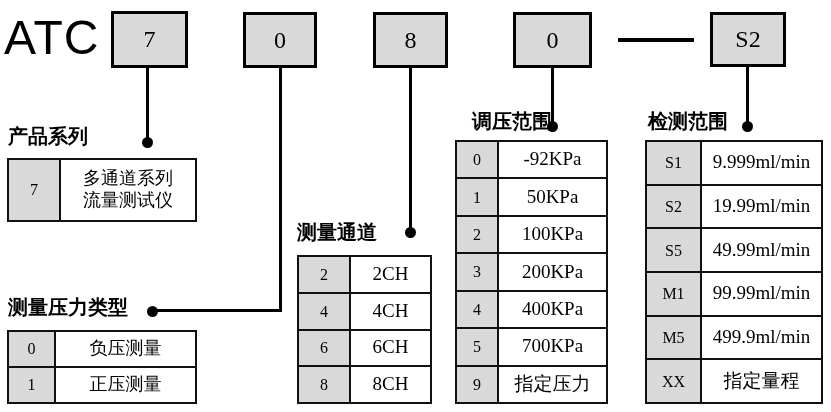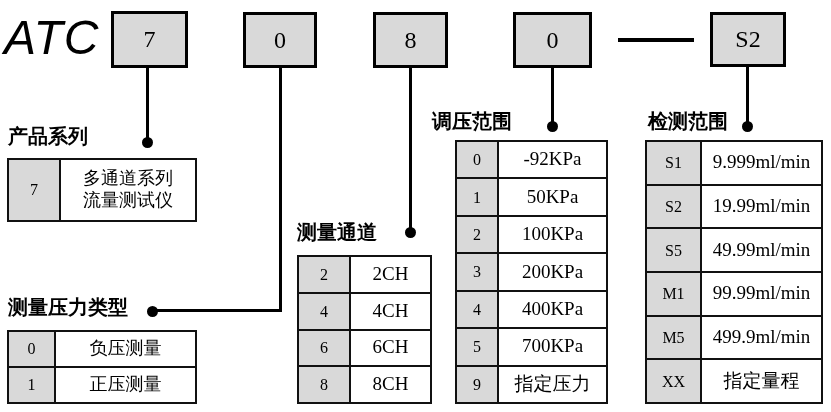--- a/index.html
+++ b/index.html
@@ -7,21 +7,21 @@
     position:relative;
     width:831px;height:412px;
     background:#ffffff;
     font-family:"Liberation Serif", serif;
     color:#000;
     overflow:hidden;
   }
   .brand{
     position:absolute;left:4px;top:14px;
     font-family:"Liberation Sans", sans-serif;
-    font-size:48px;font-weight:400;letter-spacing:1px;line-height:1;font-style:italic;
+    font-size:48px;font-weight:400;letter-spacing:1px;line-height:1;
   }
   .code-box{
     position:absolute;box-sizing:border-box;
     background:#d9d9d9;border:3px solid #000;
     display:flex;align-items:center;justify-content:center;
     font-family:"Liberation Serif", serif;font-size:24px;
   }
   .hline,.vline{position:absolute;background:#000;}
   .dot{
     position:absolute;width:11px;height:11px;border-radius:50%;
@@ -71,21 +71,21 @@
 
   <div class="dot" style="left:142px;top:137px;"></div>
   <div class="dot" style="left:147px;top:306px;"></div>
   <div class="dot" style="left:405px;top:227px;"></div>
   <div class="dot" style="left:547px;top:121px;"></div>
   <div class="dot" style="left:742px;top:121px;"></div>
 
   <div class="sec-title" style="left:8px;top:126px;">产品系列</div>
   <div class="sec-title" style="left:8px;top:297px;">测量压力类型</div>
   <div class="sec-title" style="left:297px;top:222px;">测量通道</div>
-  <div class="sec-title" style="left:432px;top:111px;">调压范围</div>
+  <div class="sec-title" style="left:472px;top:111px;">调压范围</div>
   <div class="sec-title" style="left:648px;top:111px;">检测范围</div>
 
   <table class="vt" id="t1" style="left:7px;top:158px;width:190px;height:64px;">
     <tbody>
         <tr>
       <td class="code" style="width:50px;">7</td>
       <td class="desc">多通道系列
 流量测试仪</td>
     </tr>
   </tbody>

